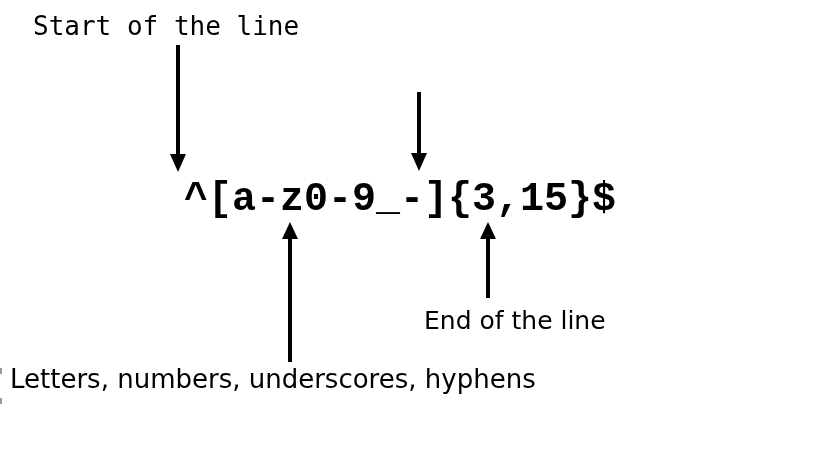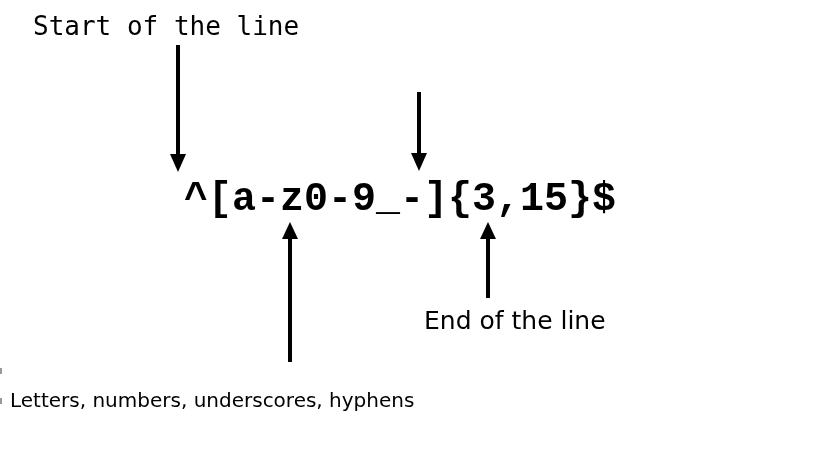--- a/index.html
+++ b/index.html
@@ -36,21 +36,21 @@
     font-weight: bold;
     font-size: 40px;
     line-height: 1;
     white-space: nowrap;
     color: var(--ink, #000000);
     margin-left: 16px;
   }
   .label-start   { left: 33px;  top: 13px;  font-size: 26px; }
   .label-length  { left: 267px; top: 56px;  font-size: 26px; }
   .label-end     { left: 424px; top: 308px; font-size: 25px; }
-  .label-class   { left: 10px;  top: 390px; font-size: 20px; }
+  .label-class   { left: 10px;  top: 366px; font-size: 26px; }
 
   .arrow { position: absolute; }
   .arrow .shaft {
     position: absolute;
     width: 4px;
     background: var(--ink, #000000);
   }
   .arrow .head-down {
     position: absolute;
     width: 0;

